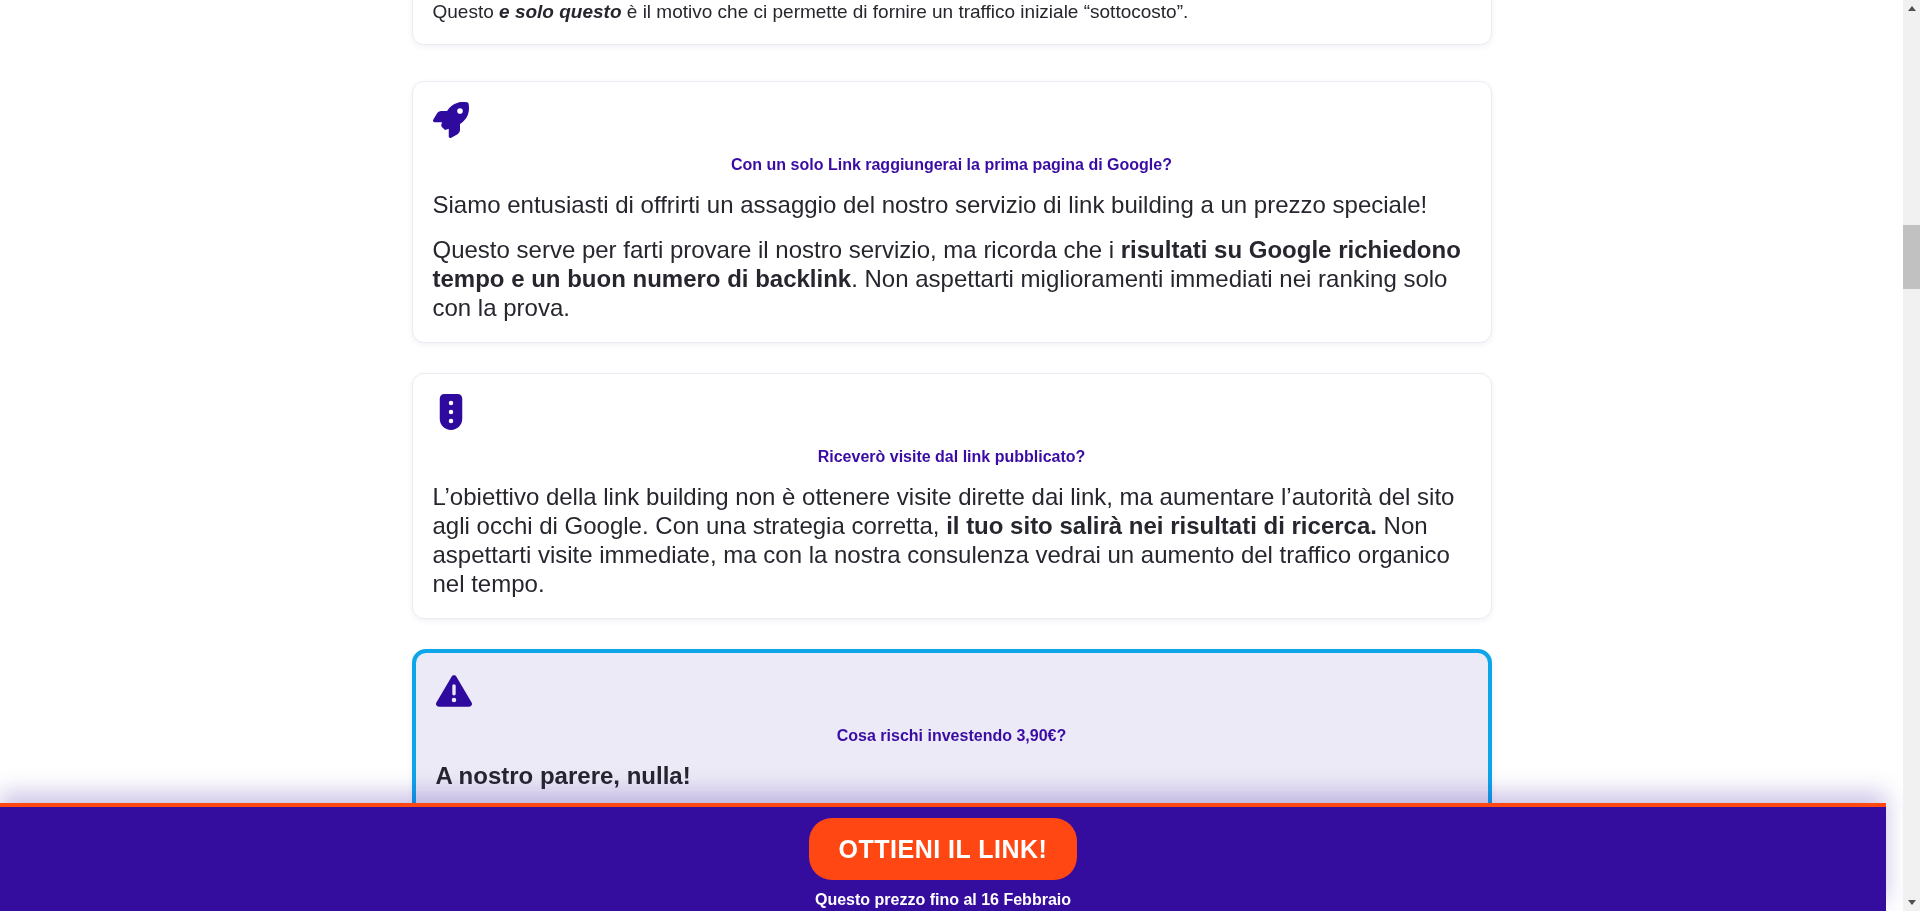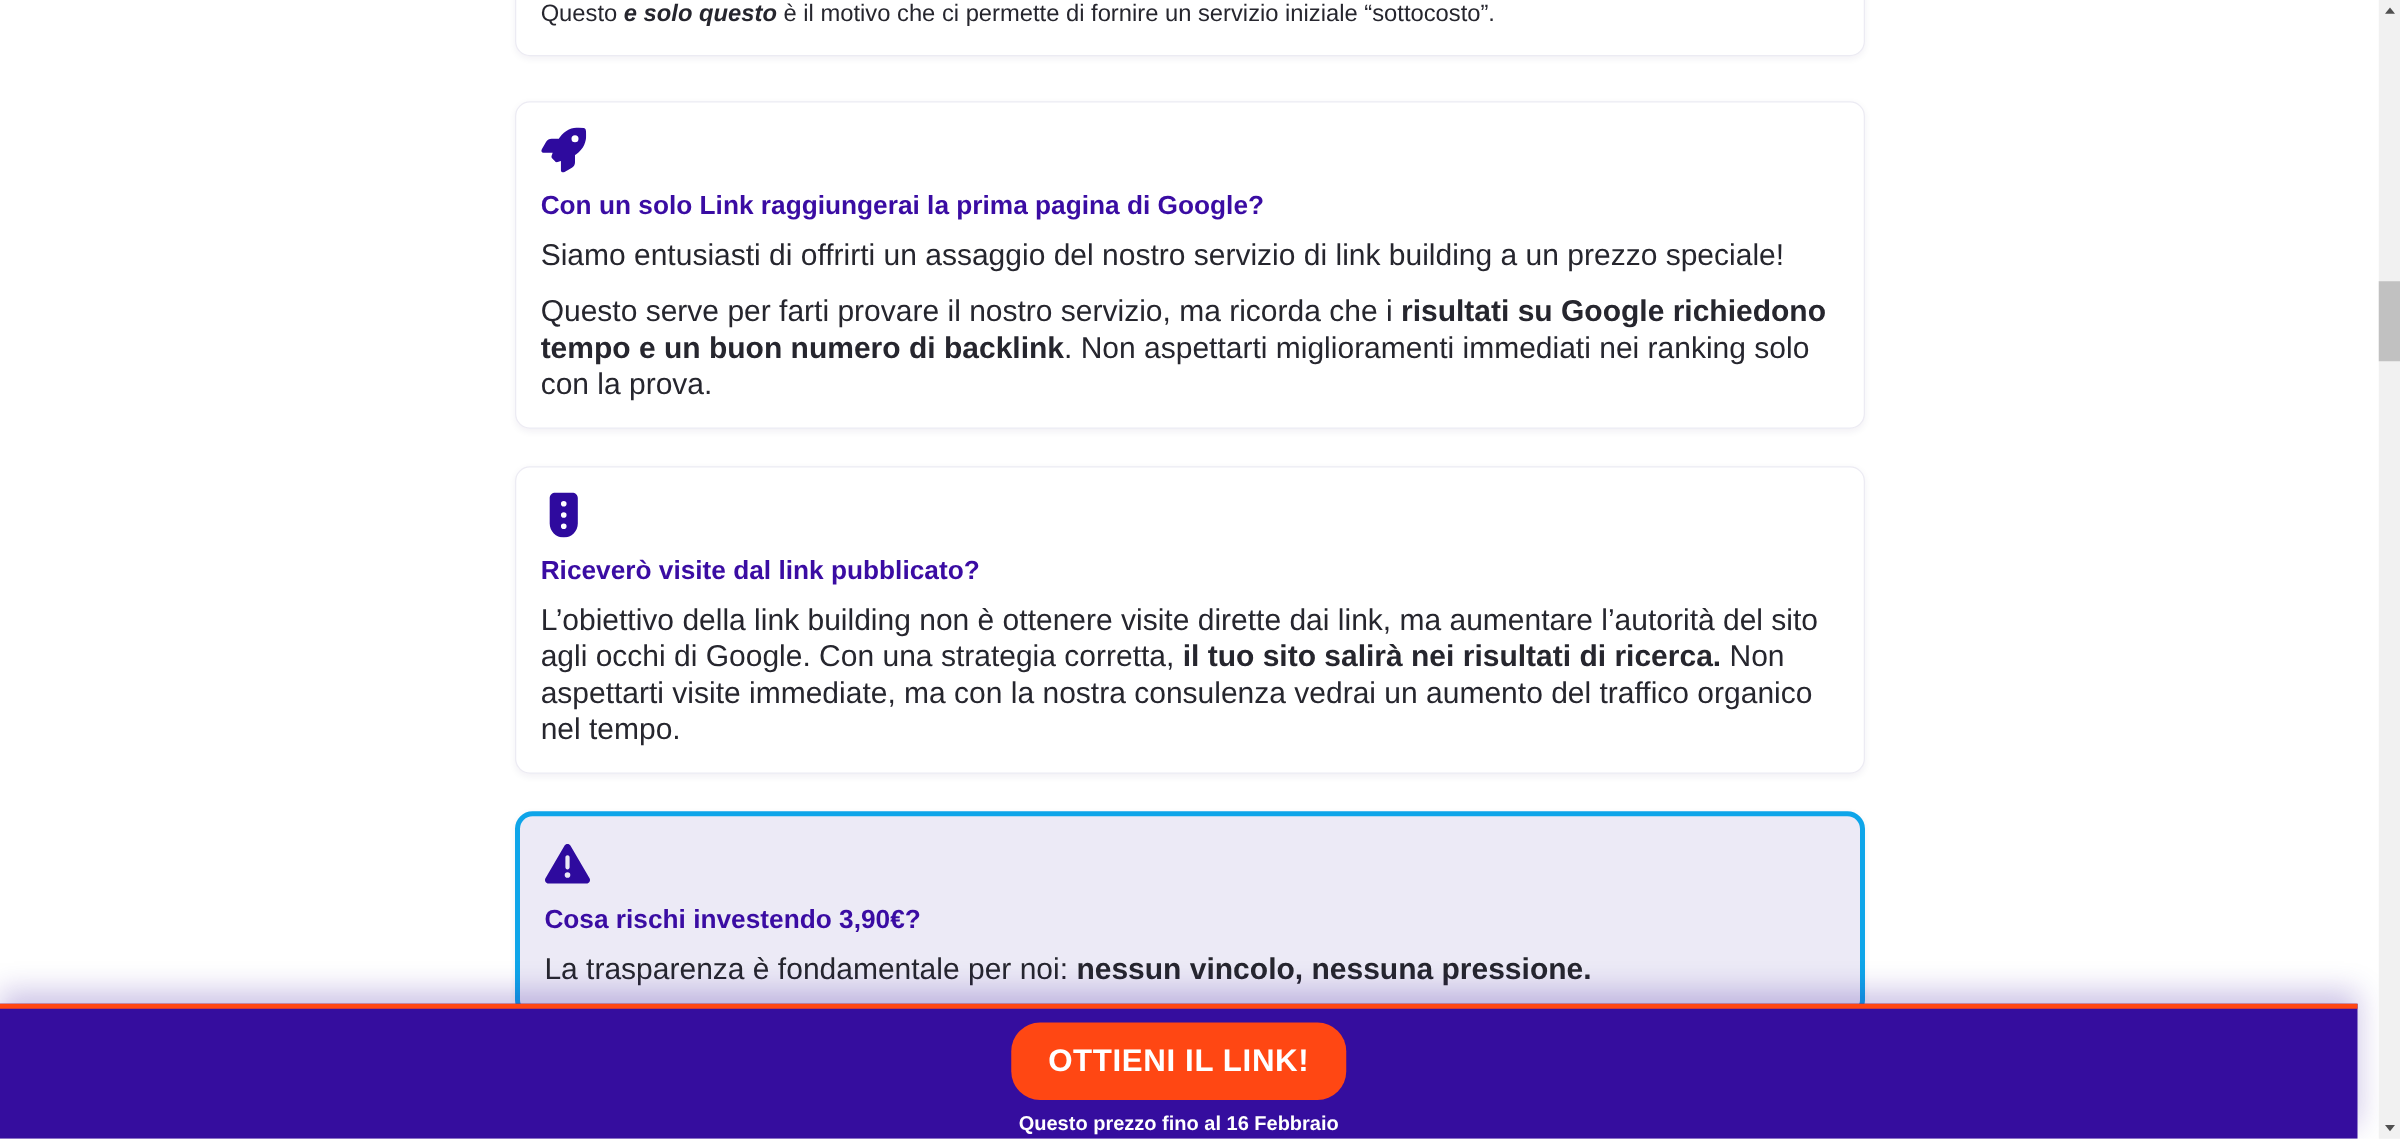--- a/index.html
+++ b/index.html
@@ -34,24 +34,25 @@
   }
   .card.highlight{
     background:#eceaf6;
     border:4px solid #0ea5e9;
     border-radius:14px;
   }
   .card-icon{width:38px;height:38px;display:block;}
   .card-icon svg{width:36px;height:36px;fill:#2e0a9e;}
   .card-title{
     margin:12px 0 0 0;
-    font-size:21px;
+    font-size:16px;
     line-height:26px;
     font-weight:700;
     color:#3a0ca3;
+    text-align:center;
   }
   .card p{
     margin:12px 0 0 0;
     font-size:24px;
     line-height:29px;
     color:#26262e;
   }
   .card p + p{margin-top:16px;}
   .card p .b{font-weight:700;}
   .card p .i{font-style:italic;}
@@ -110,21 +111,21 @@
   }
 </style>
 </head>
 <body>
 
 <div class="page">
   <div class="viewport">
     <div class="content">
 
       <div class="card partial">
-        <p><span>Questo </span><span class="b i">e solo questo</span><span> è il motivo che ci permette di fornire un servizio iniziale “sottocosto”.</span></p>
+        <p><span>Questo </span><span class="b i">e solo questo</span><span> è il motivo che ci permette di fornire un traffico iniziale “sottocosto”.</span></p>
       </div>
 
       <div class="card">
         <span class="card-icon">
           <svg viewBox="0 0 512 512" fill-rule="evenodd">
               <path d="M156.6 384.9L125.7 354c-8.5-8.5-11.5-20.8-7.7-32.2c3-8.9 7-20.5 11.8-33.8L24 288c-8.6 0-16.6-4.6-20.9-12.1s-4.2-16.7 .2-24.1l52.5-88.5c13-21.9 36.5-35.3 61.9-35.3l82.3 0c2.4-4 4.8-7.7 7.2-11.3C289.1-4.1 411.1-8.1 483.9 5.3c11.6 2.1 20.6 11.2 22.8 22.8c13.4 72.9 9.3 194.8-111.4 277.7c-3.5 2.4-7.3 4.8-11.3 7.2l0 82.3c0 25.4-13.4 49-35.3 61.9l-88.5 52.5c-7.4 4.4-16.6 4.5-24.1 .2s-12.1-12.2-12.1-20.9l0-107.2c-14.1 4.9-26.4 8.9-35.7 11.9c-11.2 3.6-23.4 .5-31.8-7.8zM384 168a40 40 0 1 0 0-80 40 40 0 1 0 0 80z"></path>
             </svg>
         </span>
         <h3 class="card-title">Con un solo Link raggiungerai la prima pagina di Google?</h3>
         <p><span>Siamo entusiasti di offrirti un assaggio del nostro servizio di link building a un prezzo speciale!</span></p>
@@ -141,20 +142,21 @@
         <p><span>L’obiettivo della link building non è ottenere visite dirette dai link, ma aumentare l’autorità del sito agli occhi di Google. Con una strategia corretta, </span><span class="b">il tuo sito salirà nei risultati di ricerca.</span><span> Non aspettarti visite immediate, ma con la nostra consulenza vedrai un aumento del traffico organico nel tempo.</span></p>
       </div>
 
       <div class="card highlight">
         <span class="card-icon">
           <svg viewBox="0 0 512 512" fill-rule="evenodd">
               <path d="M256 32c14.2 0 27.3 7.5 34.5 19.8l216 368c7.3 12.4 7.3 27.7 .2 40.1S486.3 480 472 480L40 480c-14.3 0-27.6-7.7-34.7-20.1s-7-27.8 .2-40.1l216-368C228.7 39.5 241.8 32 256 32zm0 128c-13.3 0-24 10.7-24 24l0 112c0 13.3 10.7 24 24 24s24-10.7 24-24l0-112c0-13.3-10.7-24-24-24zm32 224a32 32 0 1 0 -64 0 32 32 0 1 0 64 0z"></path>
             </svg>
         </span>
         <h3 class="card-title">Cosa rischi investendo 3,90€?</h3>
+        <p><span class="b">A nostro parere, nulla!</span></p>
         <p><span>La trasparenza è fondamentale per noi: </span><span class="b">nessun vincolo, nessuna pressione.</span></p>
       </div>
 
     </div>
 
     <div class="bottom-bar">
       <button class="cta-button">OTTIENI IL LINK!</button>
       <div class="bar-deadline">Questo prezzo fino al 16 Febbraio</div>
     </div>
   </div>

